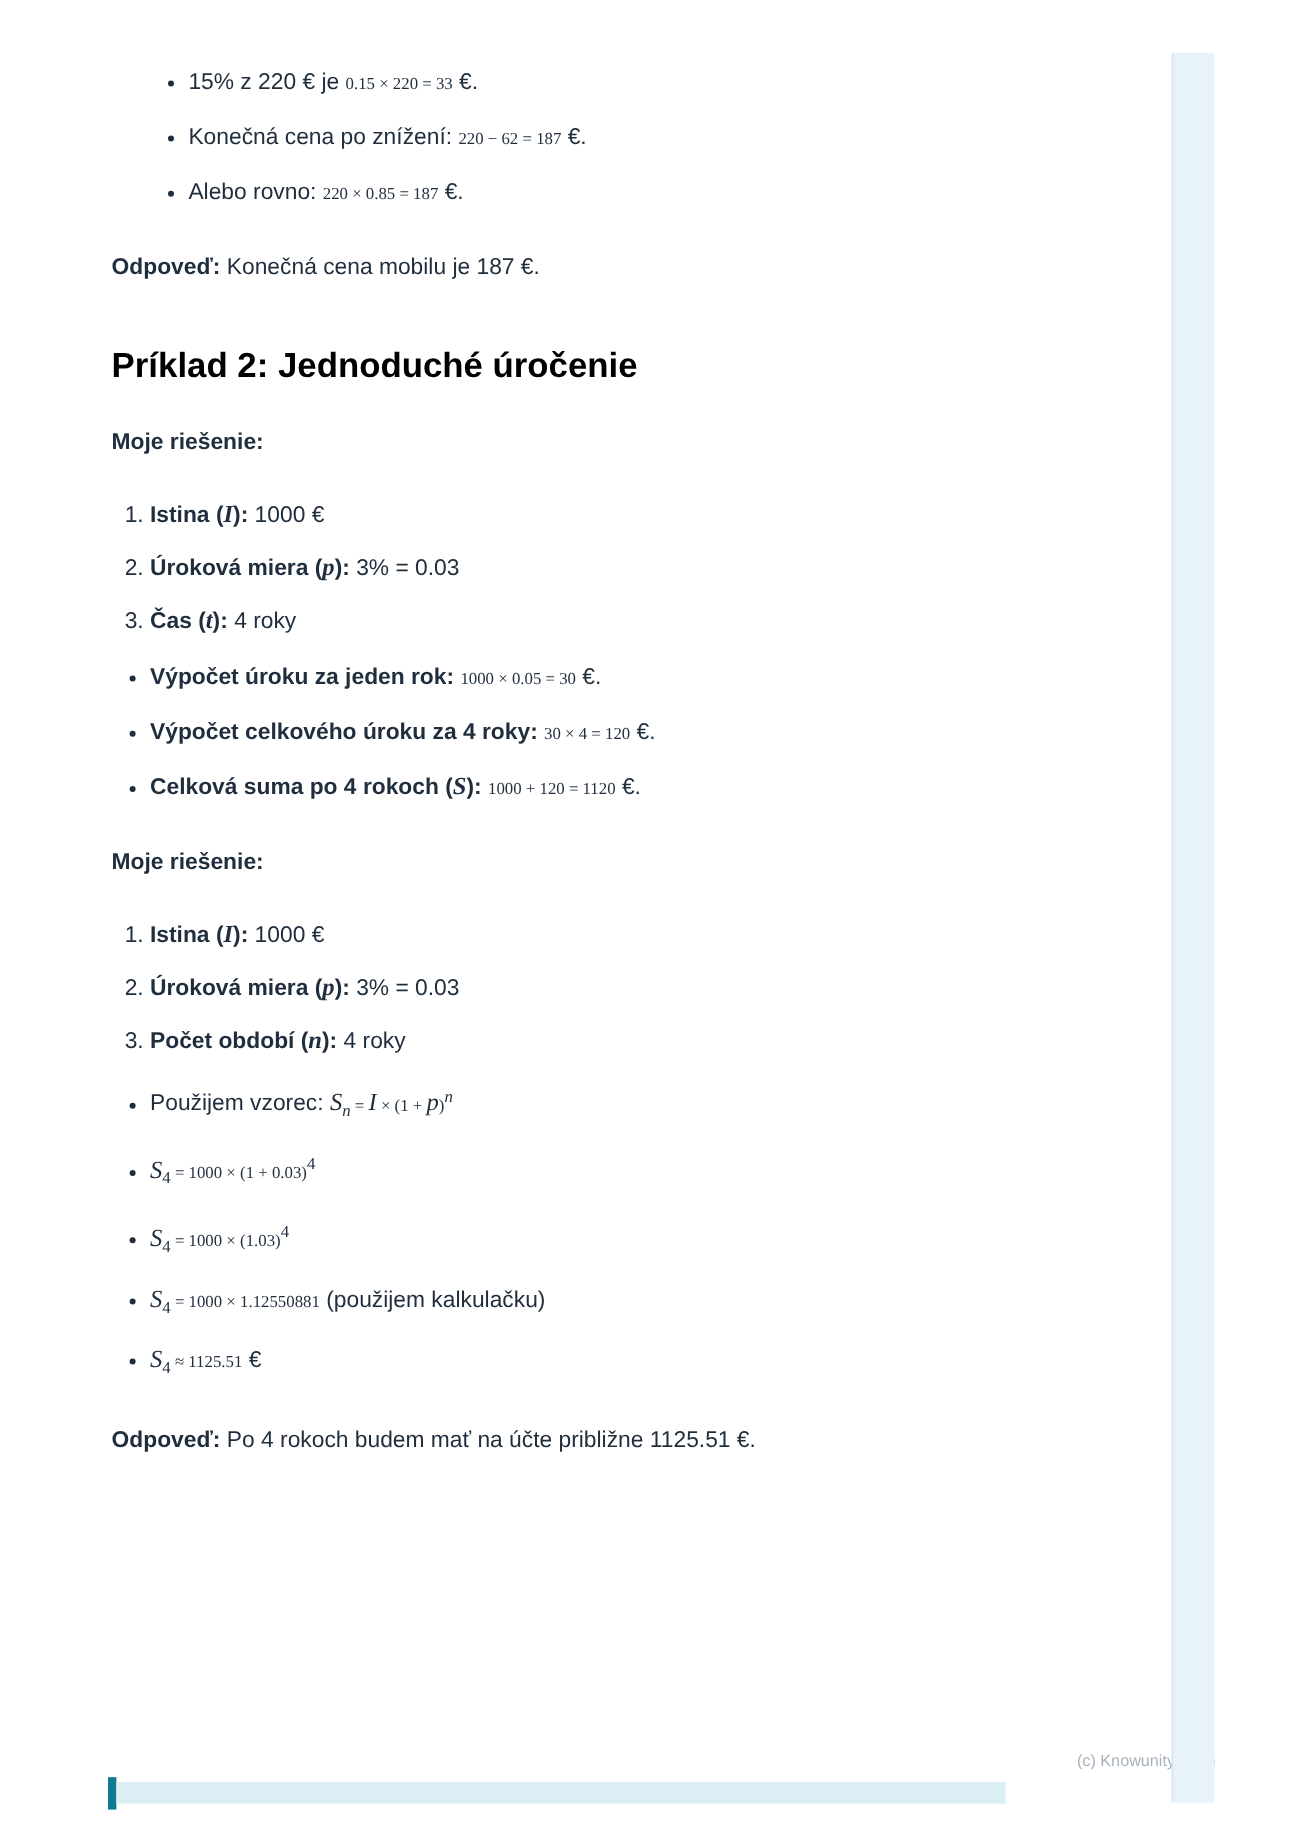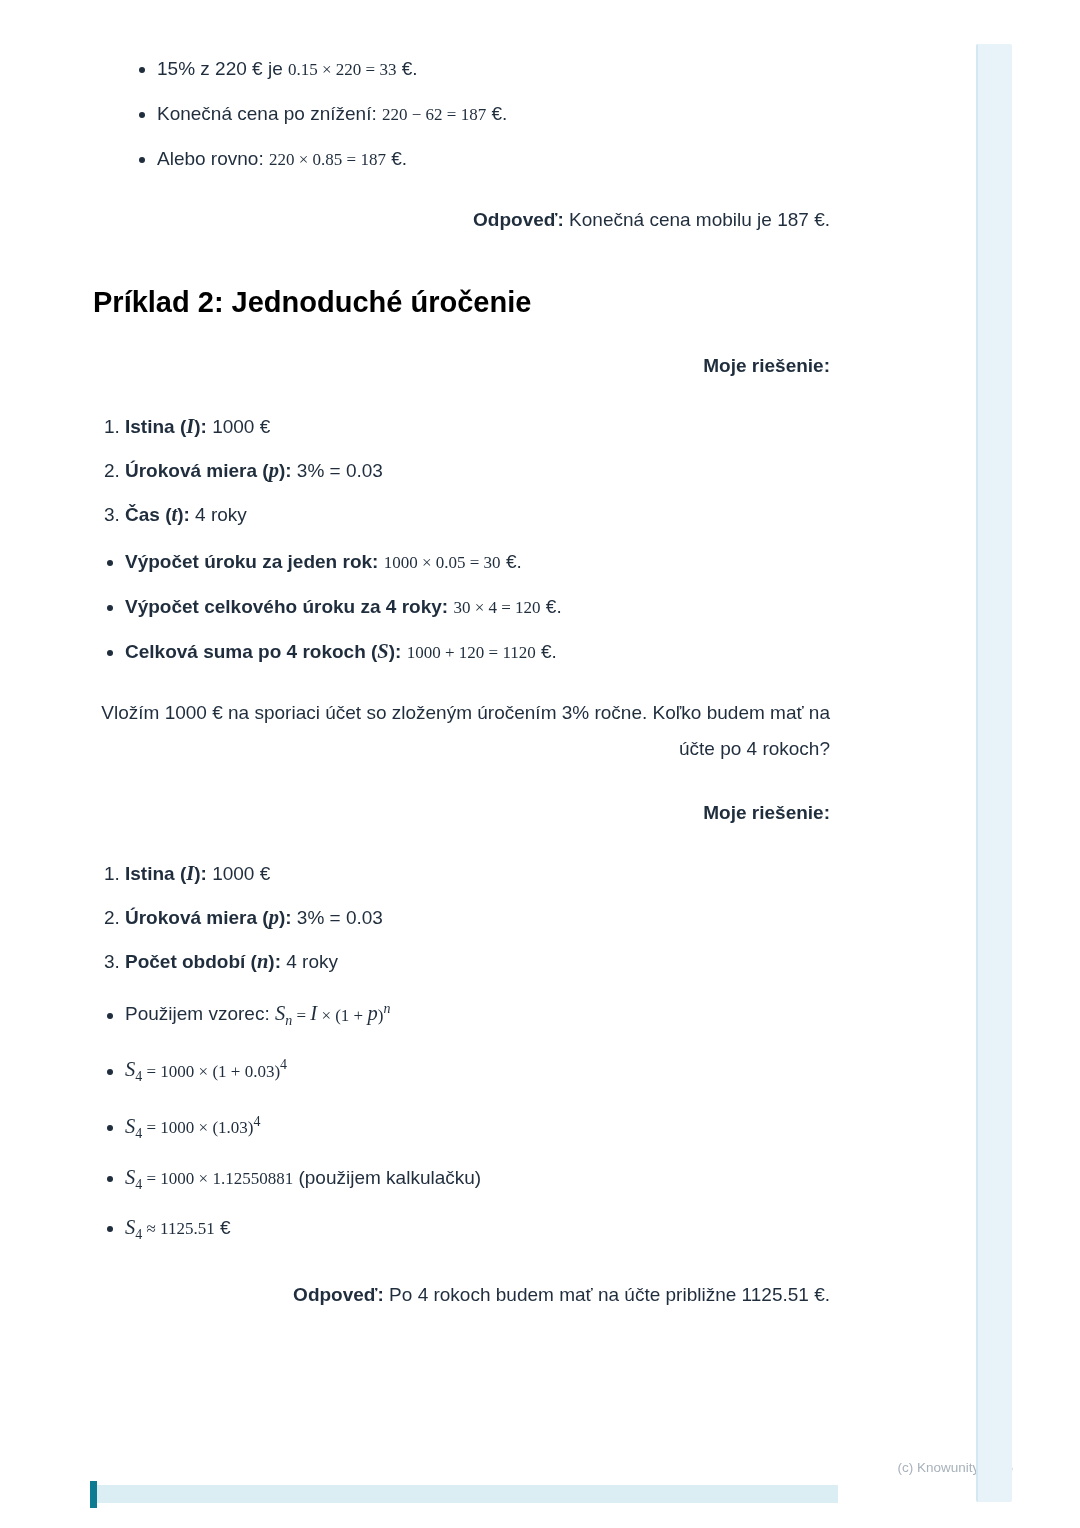--- a/index.html
+++ b/index.html
@@ -6,29 +6,29 @@
   body{
     width:1080px;height:1528px;position:relative;overflow:hidden;
     background:#ffffff;color:#1f2d3d;
     font-family:"Liberation Sans",sans-serif;font-size:19px;
   }
   .page{position:absolute;left:93px;top:36px;width:737px;}
   h2{
     font-size:29px;font-weight:700;color:#000000;
     margin:46px 0 28px 0;line-height:1.25;
   }
-  p{margin:28px 0;line-height:36px;text-align:right;}
+  p{margin:28px 0;line-height:36px;}
   p.just{text-align:justify;}
   .b{font-weight:700;}
   ul,ol{margin:18px 0;}
   ul.deep{padding-left:64px;}
   ul.blist{padding-left:32px;}
   ol.olist{padding-left:32px;}
   li{line-height:29px;margin:15px 0;}
-  .m{font-family:"Liberation Serif","DejaVu Serif",serif;font-size:17px;margin-top:24px;}
+  .m{font-family:"Liberation Serif","DejaVu Serif",serif;font-size:14px;margin-top:24px;}
   .mv{font-family:"Liberation Serif","DejaVu Serif",serif;font-size:20.5px;font-style:italic;}
   .mvb{font-family:"Liberation Serif","DejaVu Serif",serif;font-size:20.5px;font-style:italic;font-weight:600;}
   sub.ms,sup.ms{font-family:"Liberation Serif","DejaVu Serif",serif;font-size:14px;}
   sub.mvs,sup.mvs{font-family:"Liberation Serif","DejaVu Serif",serif;font-size:14px;font-style:italic;}
   .watermark{
     position:absolute;top:1460px;right:67px;
     font-size:13.5px;color:#a8b2bb;
   }
   .edge-strip{
     position:absolute;left:976px;top:44px;width:34px;height:1458px;
@@ -67,21 +67,20 @@
   </ol>
 
   <ul class="blist">
     <li><span class="b">Výpočet úroku za jeden rok: </span><span class="m">1000 × 0.05 = 30</span><span> €.</span></li>
     <li><span class="b">Výpočet celkového úroku za 4 roky: </span><span class="m">30 × 4 = 120</span><span> €.</span></li>
     <li><span class="b">Celková suma po 4 rokoch (</span><span class="mvb">S</span><span class="b">): </span><span class="m">1000 + 120 = 1120</span><span> €.</span></li>
   </ul>
 
 
 
-  <p>Vložím 1000 € na sporiaci účet so zloženým úročením 3% ročne. Koľko budem mať na účte po 4 rokoch?</p>
 
   <p><span class="b">Moje riešenie:</span></p>
 
   <ol class="olist">
     <li><span class="b">Istina (</span><span class="mvb">I</span><span class="b">):</span><span> 1000 €</span></li>
     <li><span class="b">Úroková miera (</span><span class="mvb">p</span><span class="b">):</span><span> 3% = 0.03</span></li>
     <li><span class="b">Počet období (</span><span class="mvb">n</span><span class="b">):</span><span> 4 roky</span></li>
   </ol>
 
   <ul class="blist">

